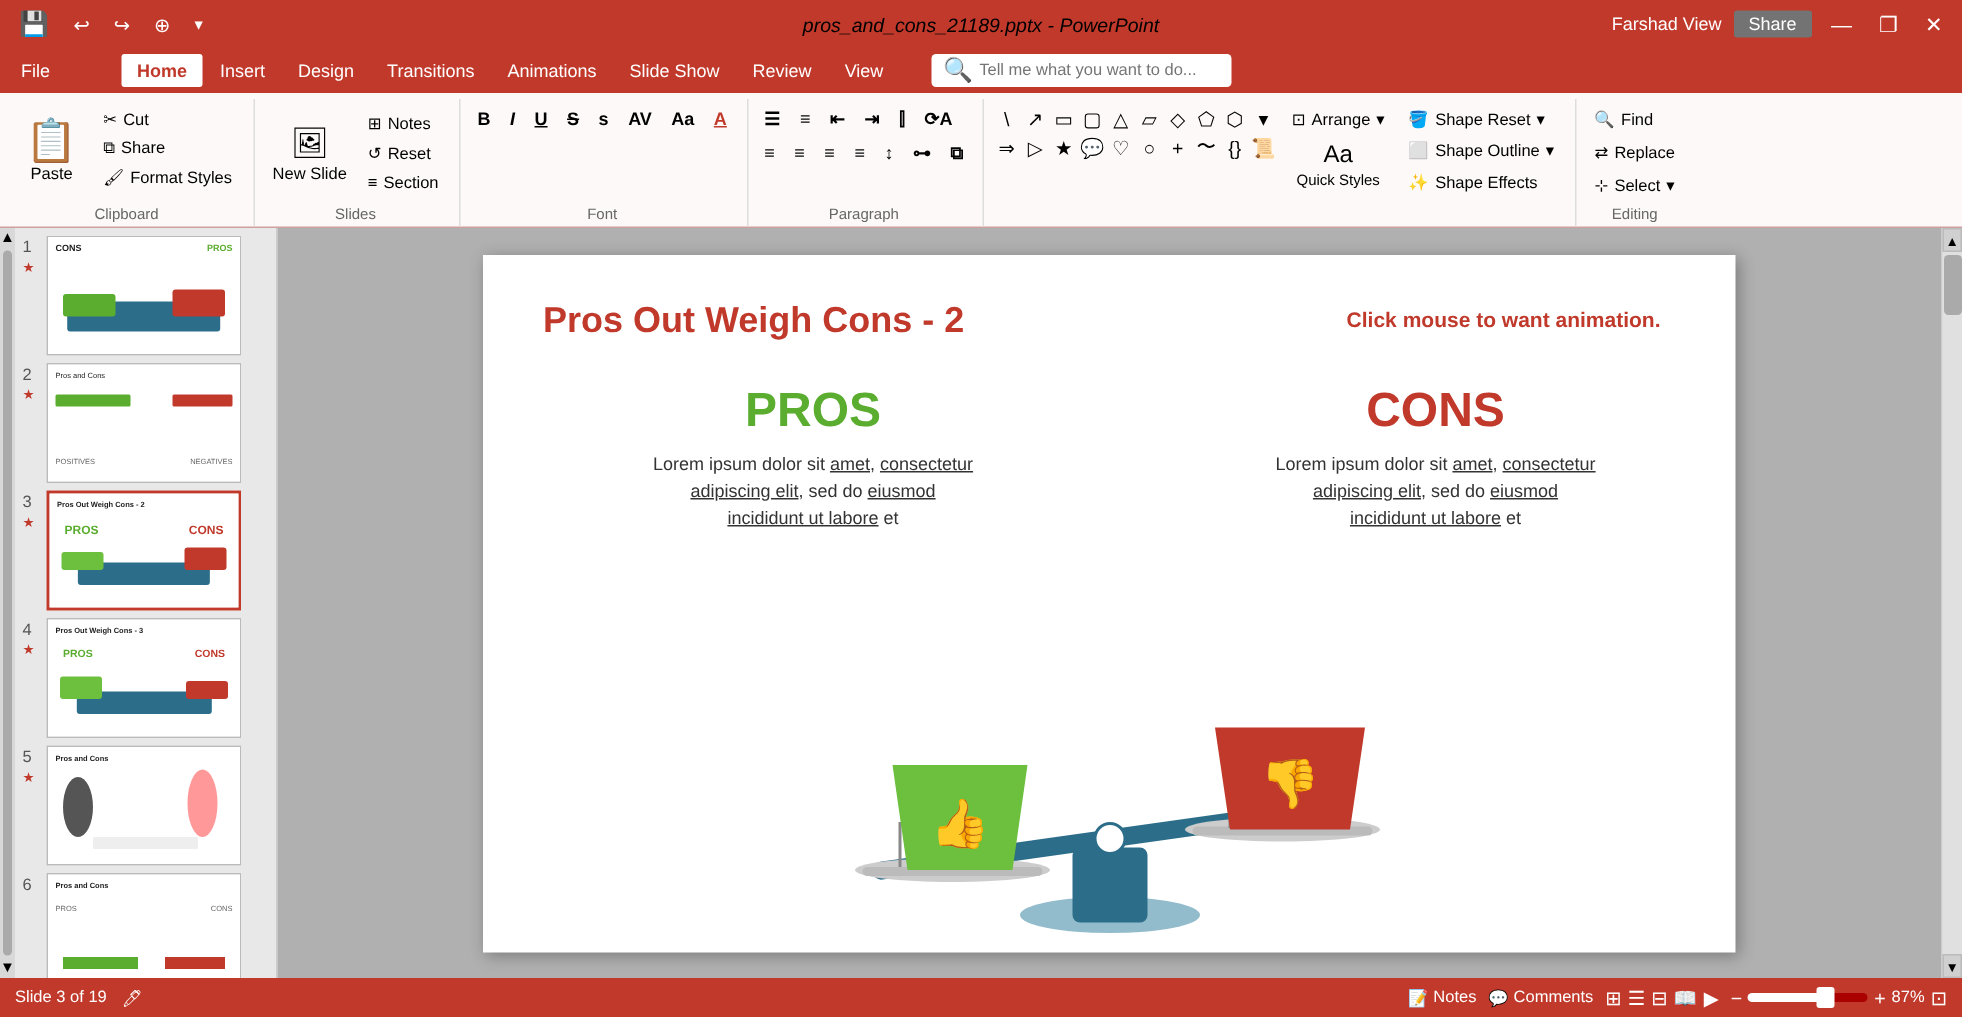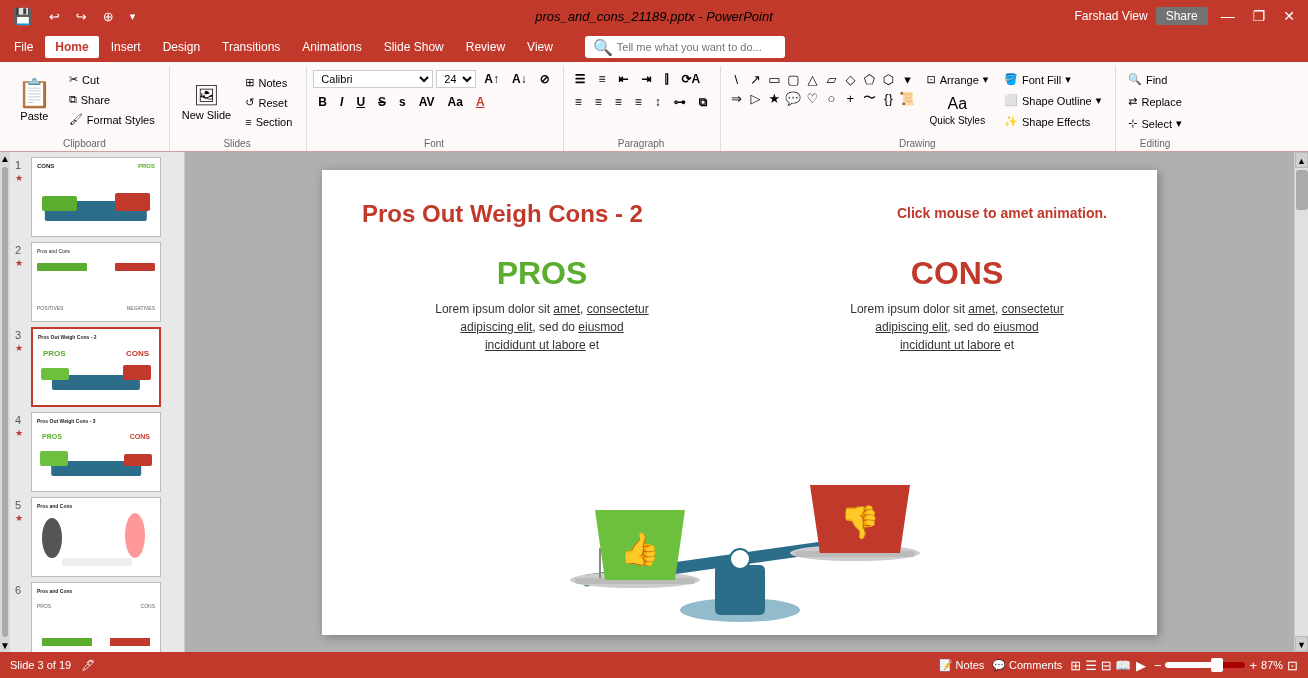--- a/index.html
+++ b/index.html
@@ -31,20 +31,21 @@
     }
     #menu-bar .menu-item {
       color: white;
       font-size: 12px;
       padding: 4px 10px;
       cursor: pointer;
       border-radius: 2px;
     }
     #menu-bar .menu-item:hover, #menu-bar .menu-item.active {
       background: #a93226;
+      margin-left: 36px;
     }
     #menu-bar .menu-item.active { background: white; color: #c0392b; font-weight: 600; }
 
     
     #ribbon {
       background: #fef9f9;
       border-bottom: 1px solid #d0a0a0;
       height: 90px;
       display: flex;
       align-items: stretch;
@@ -372,31 +373,20 @@
           <span>≡</span>
           <span>Section</span>
         </button>
       </div>
     </div>
     <div class="ribbon-group-label">Slides</div>
   </div>
 
   <div class="ribbon-group">
     <div style="display:flex;flex-direction:column;gap:3px;padding-top:4px;">
-      <div class="font-row">
-        <select class="font-select">
-          <option>Calibri</option>
-        </select>
-        <select class="font-select size-select">
-          <option>24</option>
-        </select>
-        <button class="font-btn">A↑</button>
-        <button class="font-btn">A↓</button>
-        <button class="font-btn">⊘</button>
-      </div>
       <div class="font-row">
         <button class="font-btn" style="font-weight:bold;">B</button>
         <button class="font-btn" style="font-style:italic;">I</button>
         <button class="font-btn" style="text-decoration:underline;">U</button>
         <button class="font-btn" style="text-decoration:line-through;">S</button>
         <button class="font-btn">s</button>
         <button class="font-btn">AV</button>
         <button class="font-btn">Aa</button>
         <button class="font-btn" style="color:#c0392b; text-decoration: underline;">A</button>
       </div>
@@ -459,33 +449,32 @@
           <span>Arrange</span>▾
         </button>
         <button class="ribbon-btn" style="flex-direction:column;min-width:50px;font-size:10px;">
           <span style="font-size:16px;">Aa</span>
           <span style="font-size:10px;">Quick Styles</span>
         </button>
       </div>
       <div style="display:flex;flex-direction:column;gap:2px;">
         <button class="ribbon-btn-sm">
           <span>🪣</span>
-          <span>Font Fill</span>▾
+          <span>Shape Reset</span>▾
         </button>
         <button class="ribbon-btn-sm">
           <span>⬜</span>
           <span>Shape Outline</span>▾
         </button>
         <button class="ribbon-btn-sm">
           <span>✨</span>
           <span>Shape Effects</span>
         </button>
       </div>
     </div>
-    <div class="ribbon-group-label">Drawing</div>
   </div>
 
   <div class="ribbon-group">
     <div style="display:flex;flex-direction:column;gap:3px;padding-top:4px;">
       <button class="ribbon-btn-sm">
         <span>🔍</span>
         <span>Find</span>
       </button>
       <button class="ribbon-btn-sm">
         <span>⇄</span>
@@ -608,21 +597,21 @@
 
   </div>
 
   <div id="slide-area">
     <div class="slide-canvas">
 
       <div class="slide-title">
         <span>Pros Out Weigh Cons - </span><span style="color:#c0392b;">2</span>
       </div>
 
-      <div class="click-hint">Click mouse to amet animation.</div>
+      <div class="click-hint">Click mouse to want animation.</div>
 
       <div class="pros-section">
         <div class="pros-label">PROS</div>
         <div class="pros-text">
           Lorem ipsum dolor sit <u>amet</u>, <u>consectetur</u><br>
           <u>adipiscing elit</u>, sed do <u>eiusmod</u><br>
           <u>incididunt ut labore</u> et
         </div>
       </div>
 

